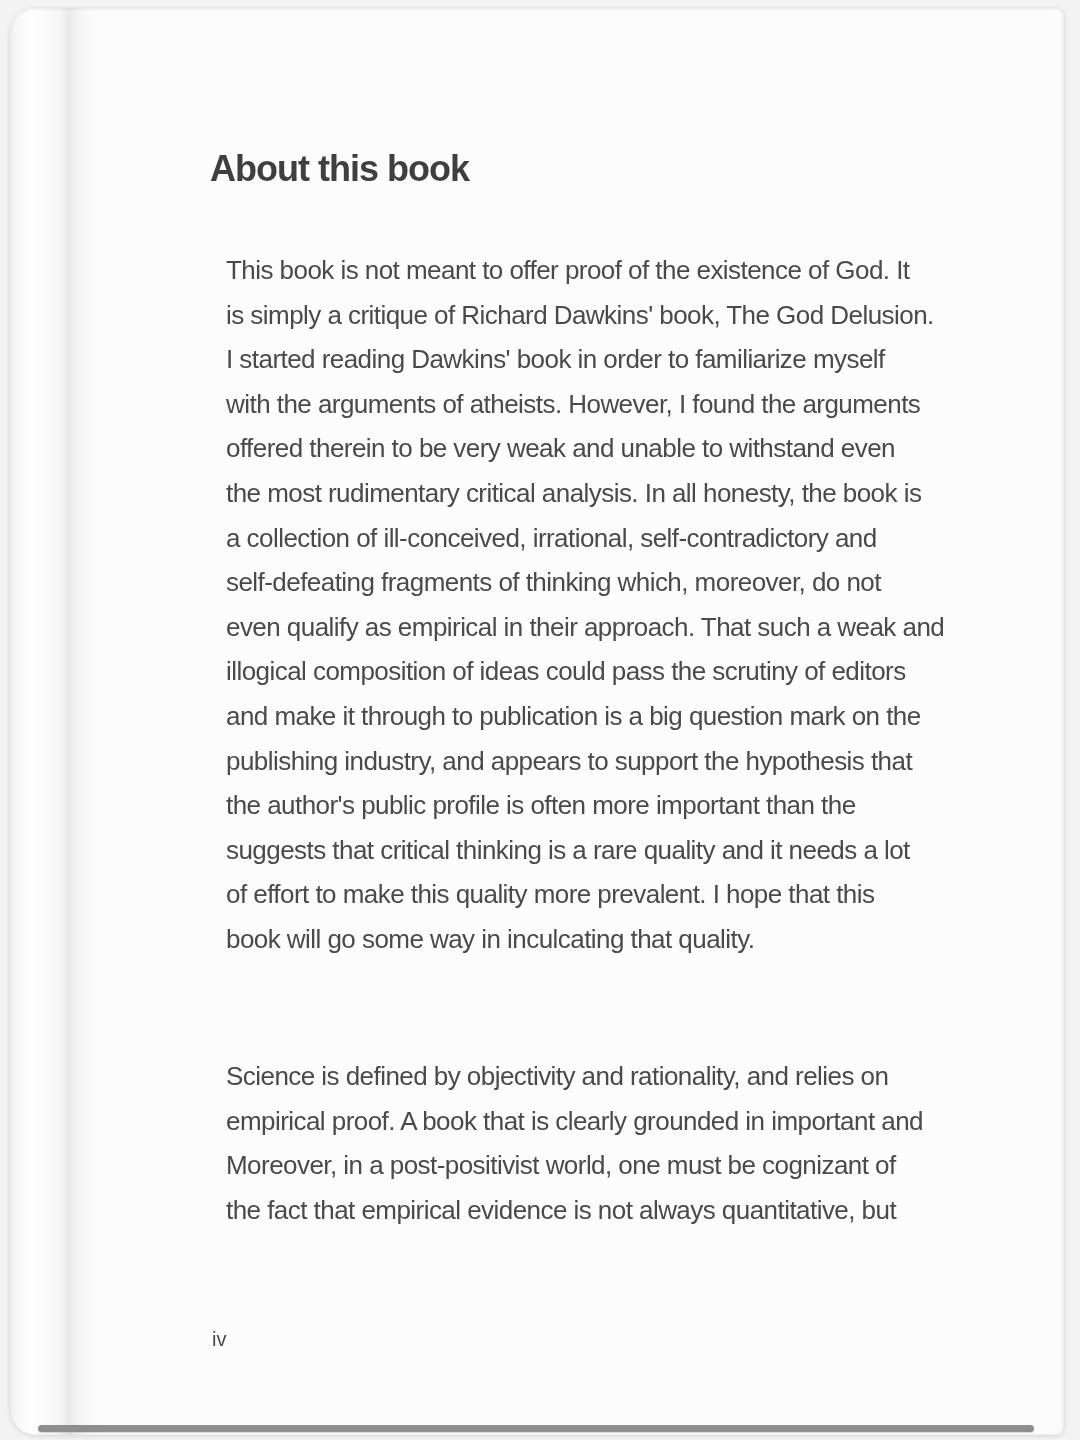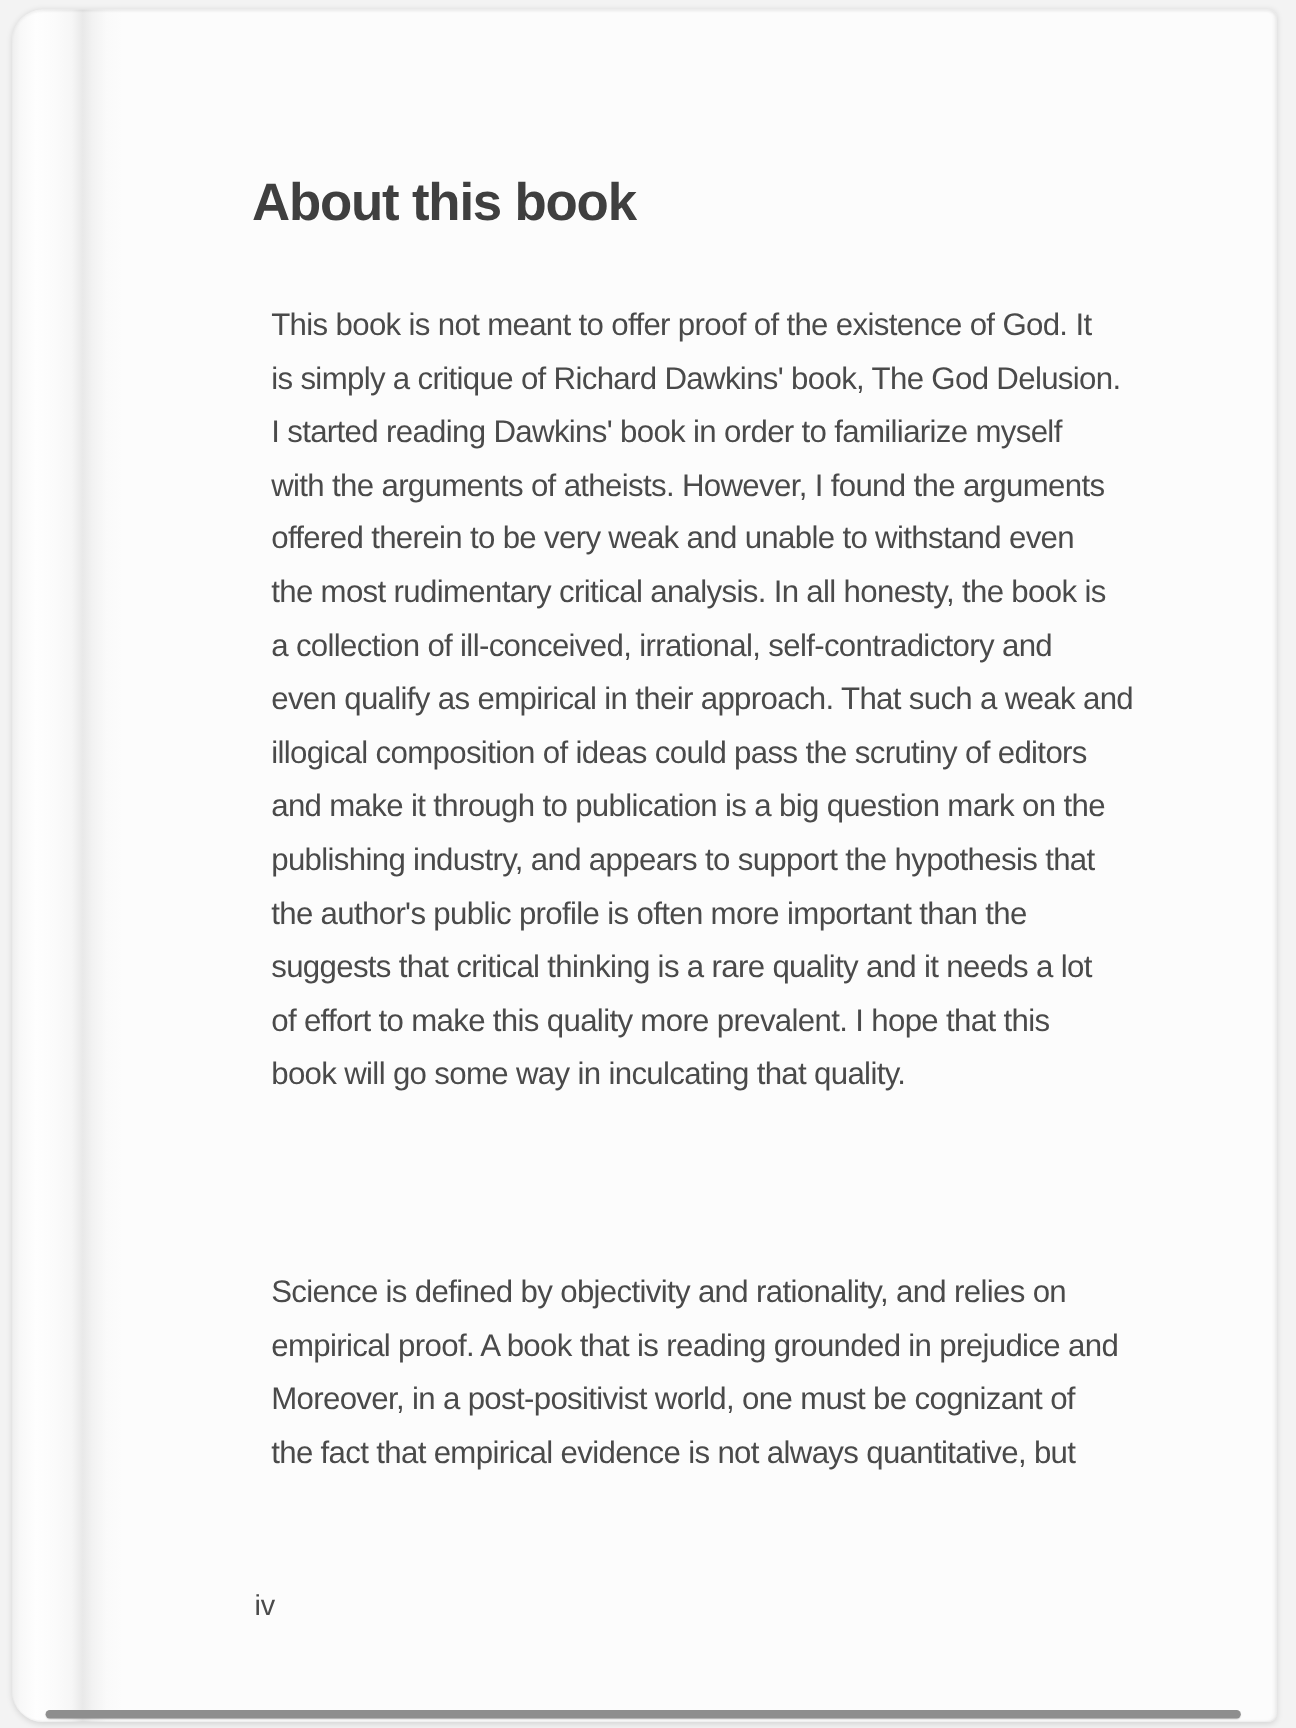--- a/index.html
+++ b/index.html
@@ -64,21 +64,21 @@
     position: absolute;
     left: 200px;
     top: 0;
     width: 700px;
     color: var(--body-text);
   }
   .page-title {
     position: absolute;
     top: 143px;
     left: 0;
-    font-size: 44px;
+    font-size: 36px;
     font-weight: bold;
     letter-spacing: -1px;
     line-height: 36px;
     color: var(--heading-text);
     white-space: nowrap;
   }
   .para {
     position: absolute;
     left: 16px;
     width: 700px;
@@ -91,54 +91,55 @@
     display: block;
     height: 44.6px;
     white-space: nowrap;
   }
   .para-1 { top: 240px; }
   .para-2 { top: 1046px; }
   .page-number {
     position: absolute;
     top: 1316px;
     left: 2px;
-    font-size: 24px;
+    font-size: 20px;
     line-height: 30px;
     color: var(--body-text);
   }
 </style>
 </head>
 <body>
 
 <div class="stage">
   <div class="book">
     <div class="content">
       <h1 class="page-title">About this book</h1>
 
       <div class="para para-1">
           <div class="text-line">This book is not meant to offer proof of the existence of God. It</div>
           <div class="text-line">is simply a critique of Richard Dawkins' book, The God Delusion.</div>
           <div class="text-line">I started reading Dawkins' book in order to familiarize myself</div>
           <div class="text-line">with the arguments of atheists. However, I found the arguments</div>
           <div class="text-line">offered therein to be very weak and unable to withstand even</div>
           <div class="text-line">the most rudimentary critical analysis. In all honesty, the book is</div>
           <div class="text-line">a collection of ill-conceived, irrational, self-contradictory and</div>
+          <div class="text-line">self-defeating fragments of thinking which, moreover, do not</div>
           <div class="text-line">even qualify as empirical in their approach. That such a weak and</div>
           <div class="text-line">illogical composition of ideas could pass the scrutiny of editors</div>
           <div class="text-line">and make it through to publication is a big question mark on the</div>
           <div class="text-line">publishing industry, and appears to support the hypothesis that</div>
           <div class="text-line">the author's public profile is often more important than the</div>
           <div class="text-line">suggests that critical thinking is a rare quality and it needs a lot</div>
           <div class="text-line">of effort to make this quality more prevalent. I hope that this</div>
           <div class="text-line">book will go some way in inculcating that quality.</div>
         </div>
 
       <div class="para para-2">
           <div class="text-line">Science is defined by objectivity and rationality, and relies on</div>
-          <div class="text-line">empirical proof. A book that is reading grounded in prejudice and</div>
+          <div class="text-line">empirical proof. A book that is clearly grounded in important and</div>
           <div class="text-line">Moreover, in a post-positivist world, one must be cognizant of</div>
           <div class="text-line">the fact that empirical evidence is not always quantitative, but</div>
         </div>
 
       <div class="page-number">iv</div>
     </div>
 
     <div class="bottom-edge"></div>
   </div>
 </div>

